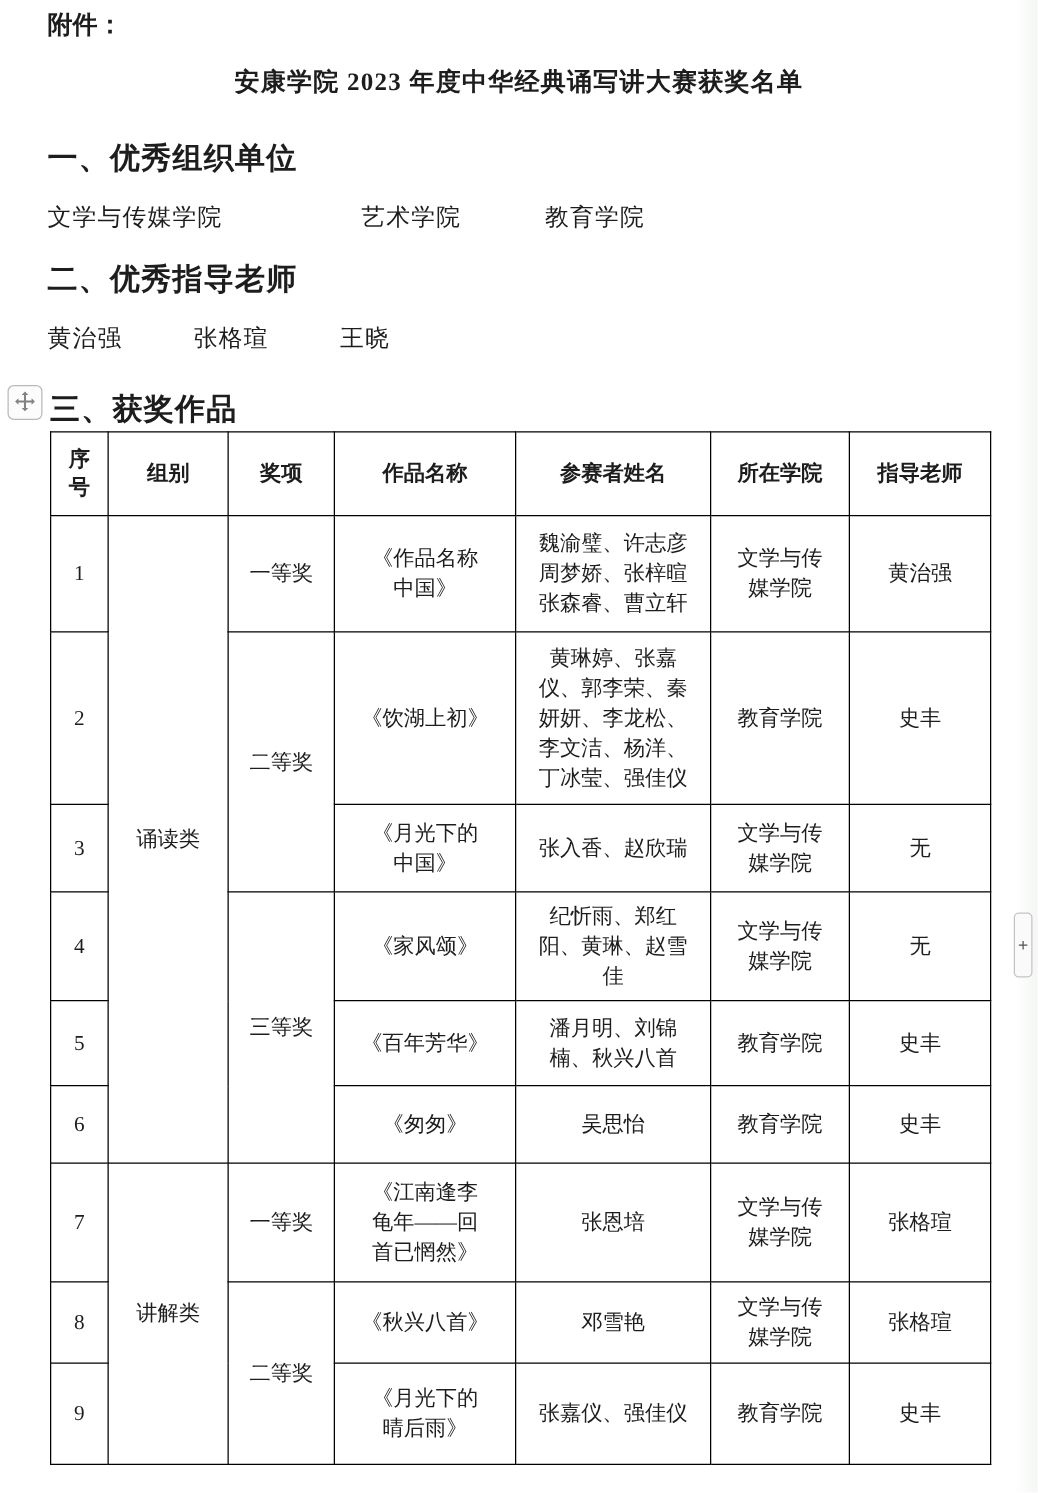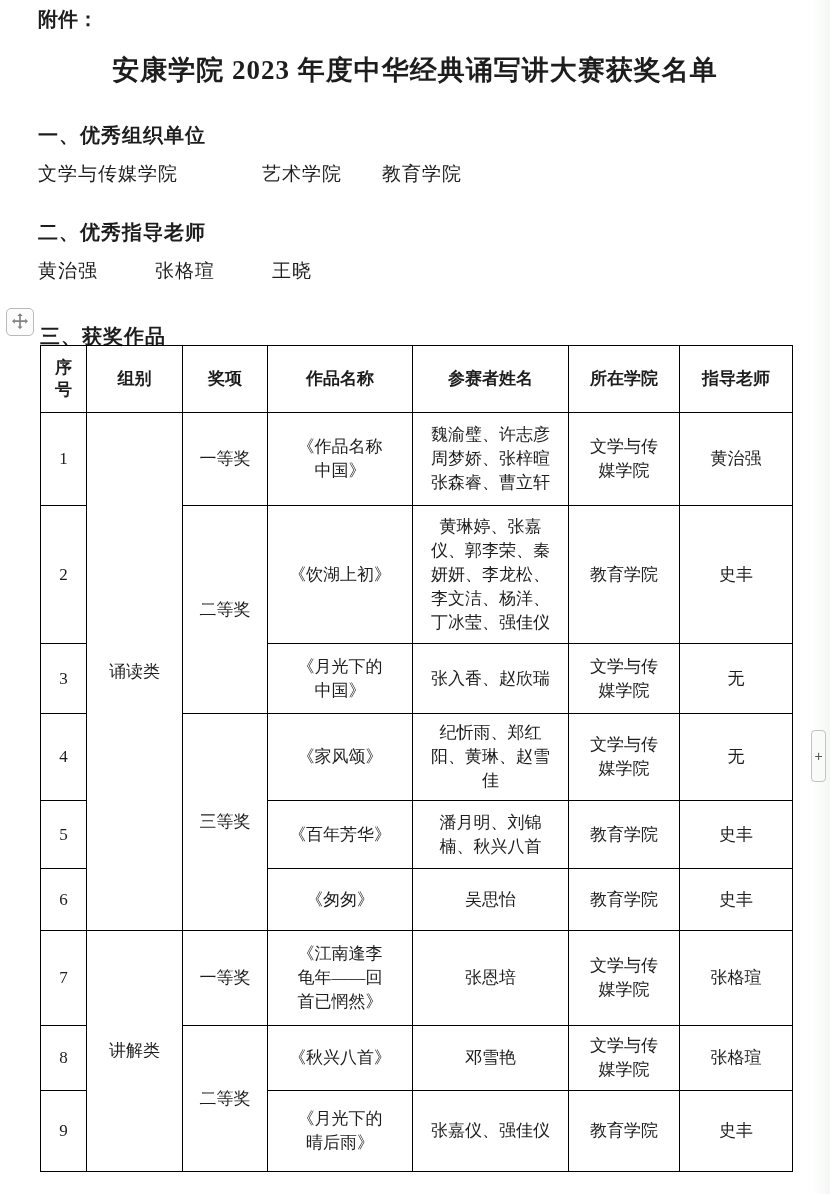--- a/index.html
+++ b/index.html
@@ -12,35 +12,35 @@
     position:absolute;top:0;right:0;width:18px;height:100%;
     background:linear-gradient(to right,#ffffff,#f4f6f4);
   }
   .attachment{
     position:absolute;left:38px;top:6px;
     font-family:Liberation Serif, serif;
     font-weight:bold;font-size:20px;
   }
   .doc-title{
     position:absolute;left:0;top:52px;width:100%;
-    text-align:center;font-weight:bold;font-size:27px;letter-spacing:1px;
+    text-align:center;font-weight:bold;font-size:20px;letter-spacing:1px;
   }
   .sec-heading{
     position:absolute;left:38px;
     font-family:"Liberation Sans","DejaVu Sans",sans-serif;
-    font-weight:bold;font-size:20px;letter-spacing:1px;margin-top:12px;
+    font-weight:bold;font-size:24px;letter-spacing:1px;
   }
   .sec1{top:110px;}
   .sec2{top:207px;}
   .sec3{top:311px;left:40px;}
   .plain-row{
     position:absolute;left:38px;display:flex;
     font-size:19px;letter-spacing:1px;
   }
-  .orgs{top:161px;}
+  .orgs{top:161px;gap:27px;}
   .orgs span:nth-child(1){margin-right:84px;}
   .orgs span:nth-child(2){margin-right:40px;}
   .teachers{top:258px;}
   .teachers span{margin-right:57px;}
   .move-handle{
     position:absolute;left:6px;top:308px;width:28px;height:28px;
     border:1px solid #b9b9b9;border-radius:5px;background:#fcfcfc;
     display:flex;align-items:center;justify-content:center;
     box-sizing:border-box;
   }

